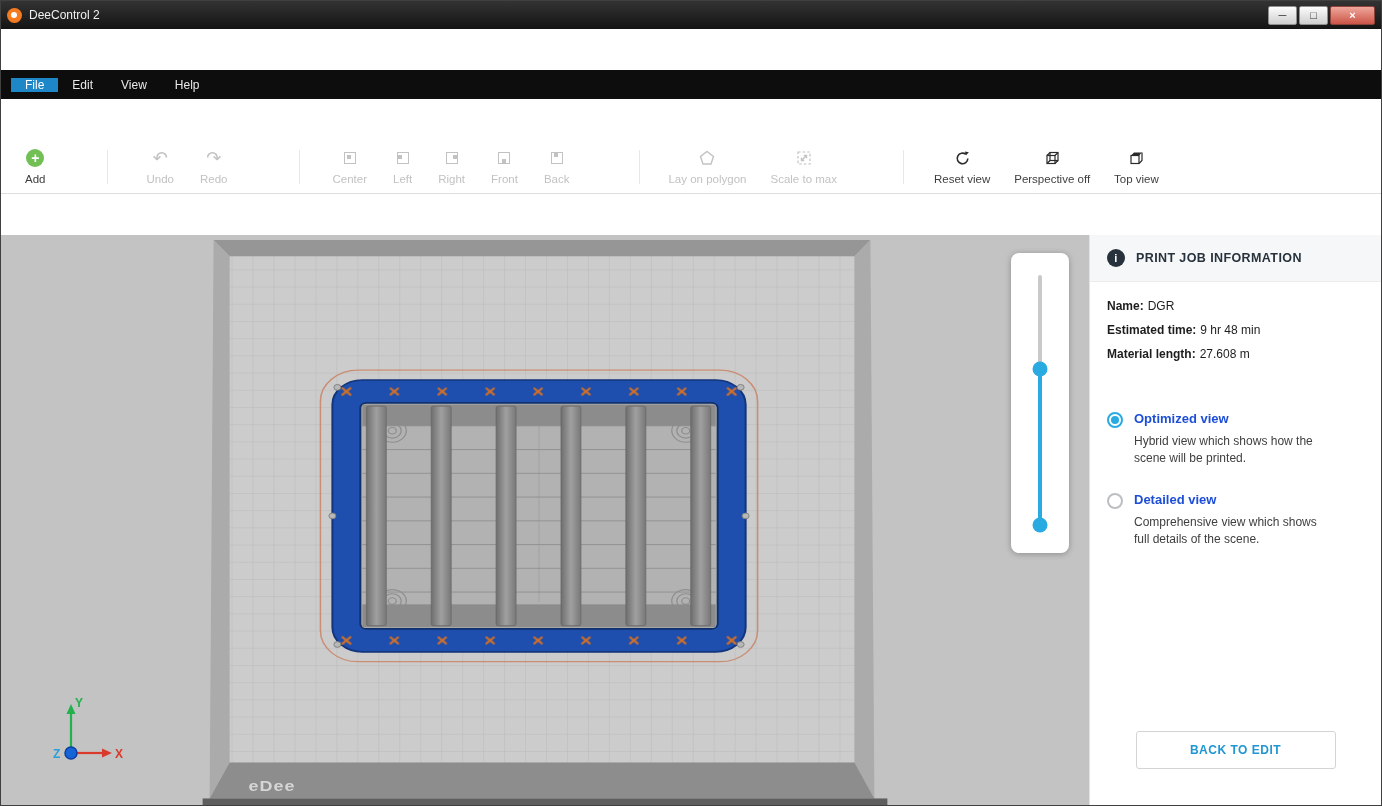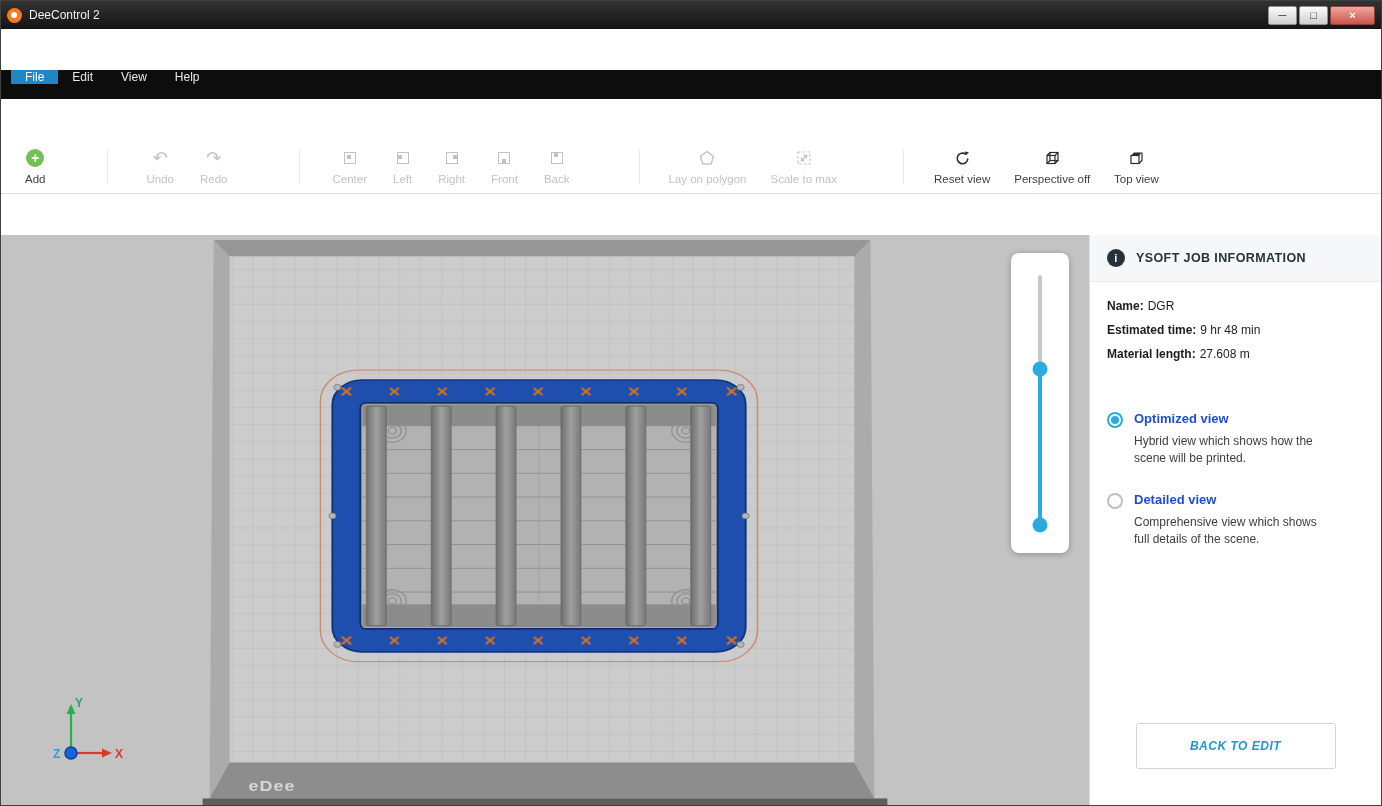--- a/index.html
+++ b/index.html
@@ -10,21 +10,21 @@
   
   .titlebar { height:28px; background:linear-gradient(#333333,#141414); display:flex; align-items:center; padding:0 6px; flex:0 0 auto; }
   .app-icon { width:15px; height:15px; border-radius:50%; background:#f47b20; position:relative; }
   .app-icon::after { content:""; position:absolute; left:4px; top:4px; width:6px; height:6px; border-radius:50%; background:#fff; }
   .title-text { color:#f0f0f0; font-size:12px; margin-left:7px; }
   .win-buttons { margin-left:auto; display:flex; align-items:flex-start; gap:2px; }
   .win-btn { width:29px; height:19px; border:1px solid #8f8f8f; border-radius:2px; background:linear-gradient(#fcfcfc,#cfcfcf); display:flex; align-items:center; justify-content:center; font-size:11px; color:#333; line-height:1; }
   .win-btn.close { width:45px; background:linear-gradient(#efa79c,#cc5447); color:#fff; border-color:#8d423a; font-weight:bold; }
 
   
-  .menubar { height:29px; background:#0d0d0d; display:flex; align-items:flex-start; color:#e9e9e9; font-size:12px; flex:0 0 auto; padding-left:10px; }
+  .menubar { height:29px; background:#0d0d0d; display:flex; align-items:center; color:#e9e9e9; font-size:12px; flex:0 0 auto; padding-left:10px; }
   .menu-item { padding:0 14px; display:flex; align-items:center; cursor:default; }
   .menu-item.active { background:#1e87c8; color:#fff; }
 
   
   .toolbar { height:54px; background:#ffffff; border-bottom:1px solid #dedede; display:flex; align-items:center; flex:0 0 auto; padding-left:14px; }
   .tbtn { display:flex; flex-direction:column; align-items:center; justify-content:center; gap:5px; font-size:11.5px; color:#3e3e3e; padding:0 10px; height:100%; cursor:default; white-space:nowrap; }
   .tbtn.disabled { color:#c2c2c2; }
   .ticon { height:20px; display:flex; align-items:center; justify-content:center; }
   .sep { width:1px; height:34px; background:#e8e8e8; flex:0 0 auto; }
 
@@ -65,21 +65,21 @@
   .info-row b { margin-right:4px; }
   .vis-block { padding:20px 17px 10px; }
   .option { display:flex; gap:11px; margin-bottom:24px; cursor:default; }
   .radio { width:16px; height:16px; border-radius:50%; border:2px solid #bcbfc2; flex:0 0 auto; margin-top:1px; position:relative; }
   .option.selected .radio { border-color:#29abe2; }
   .option.selected .radio::after { content:""; position:absolute; left:2px; top:2px; width:8px; height:8px; border-radius:50%; background:#29abe2; }
   .option-label { font-weight:bold; font-size:13px; color:#1d4ed8; margin-bottom:7px; }
   .option-desc { font-size:12px; color:#404040; line-height:1.45; max-width:200px; }
   .panel-spacer { flex:1; }
   .panel-actions { padding:0 17px 22px; }
-  .btn-back { display:block; width:200px; margin:0 auto 14px; height:46px; background:#fff; border:1px solid #d4d4d4; border-radius:3px; color:#2097d3; font-weight:bold; font-size:12px; letter-spacing:.5px; text-align:center; line-height:31px; cursor:default;font-style:italic; }
+  .btn-back { display:block; width:200px; margin:0 auto 14px; height:38px; background:#fff; border:1px solid #d4d4d4; border-radius:3px; color:#2097d3; font-weight:bold; font-size:12px; letter-spacing:.5px; text-align:center; line-height:31px; cursor:default; }
   .btn-send { display:block; width:200px; margin:0 auto; height:34px; background:#29b9ec; border:none; border-radius:3px; color:#fff; font-weight:bold; font-size:12px; letter-spacing:.5px; text-align:center; line-height:34px; cursor:default; }
 </style>
 </head>
 <body>
 
 <div class="window">
 
   <div class="titlebar">
     <div class="app-icon"></div>
     <div class="title-text">DeeControl 2</div>
@@ -332,21 +332,21 @@
         <text x="34" y="14" font-size="12" font-weight="bold" fill="#23b14d">Y</text>
         <text x="74" y="65" font-size="12" font-weight="bold" fill="#d93a2b">X</text>
         <text x="12" y="65" font-size="12" font-weight="bold" fill="#2a9fd8">Z</text>
       </svg>
     </div>
 
     <div class="sidepanel">
 
       <div class="section-header">
         <span class="info-icon">i</span>
-        <span>YSOFT JOB INFORMATION</span>
+        <span>PRINT JOB INFORMATION</span>
       </div>
 
       <div class="info-block">
         <div class="info-row">
           <b>Name:</b><span>DGR</span>
         </div>
         <div class="info-row">
           <b>Estimated time:</b><span>9 hr 48 min</span>
         </div>
         <div class="info-row">

